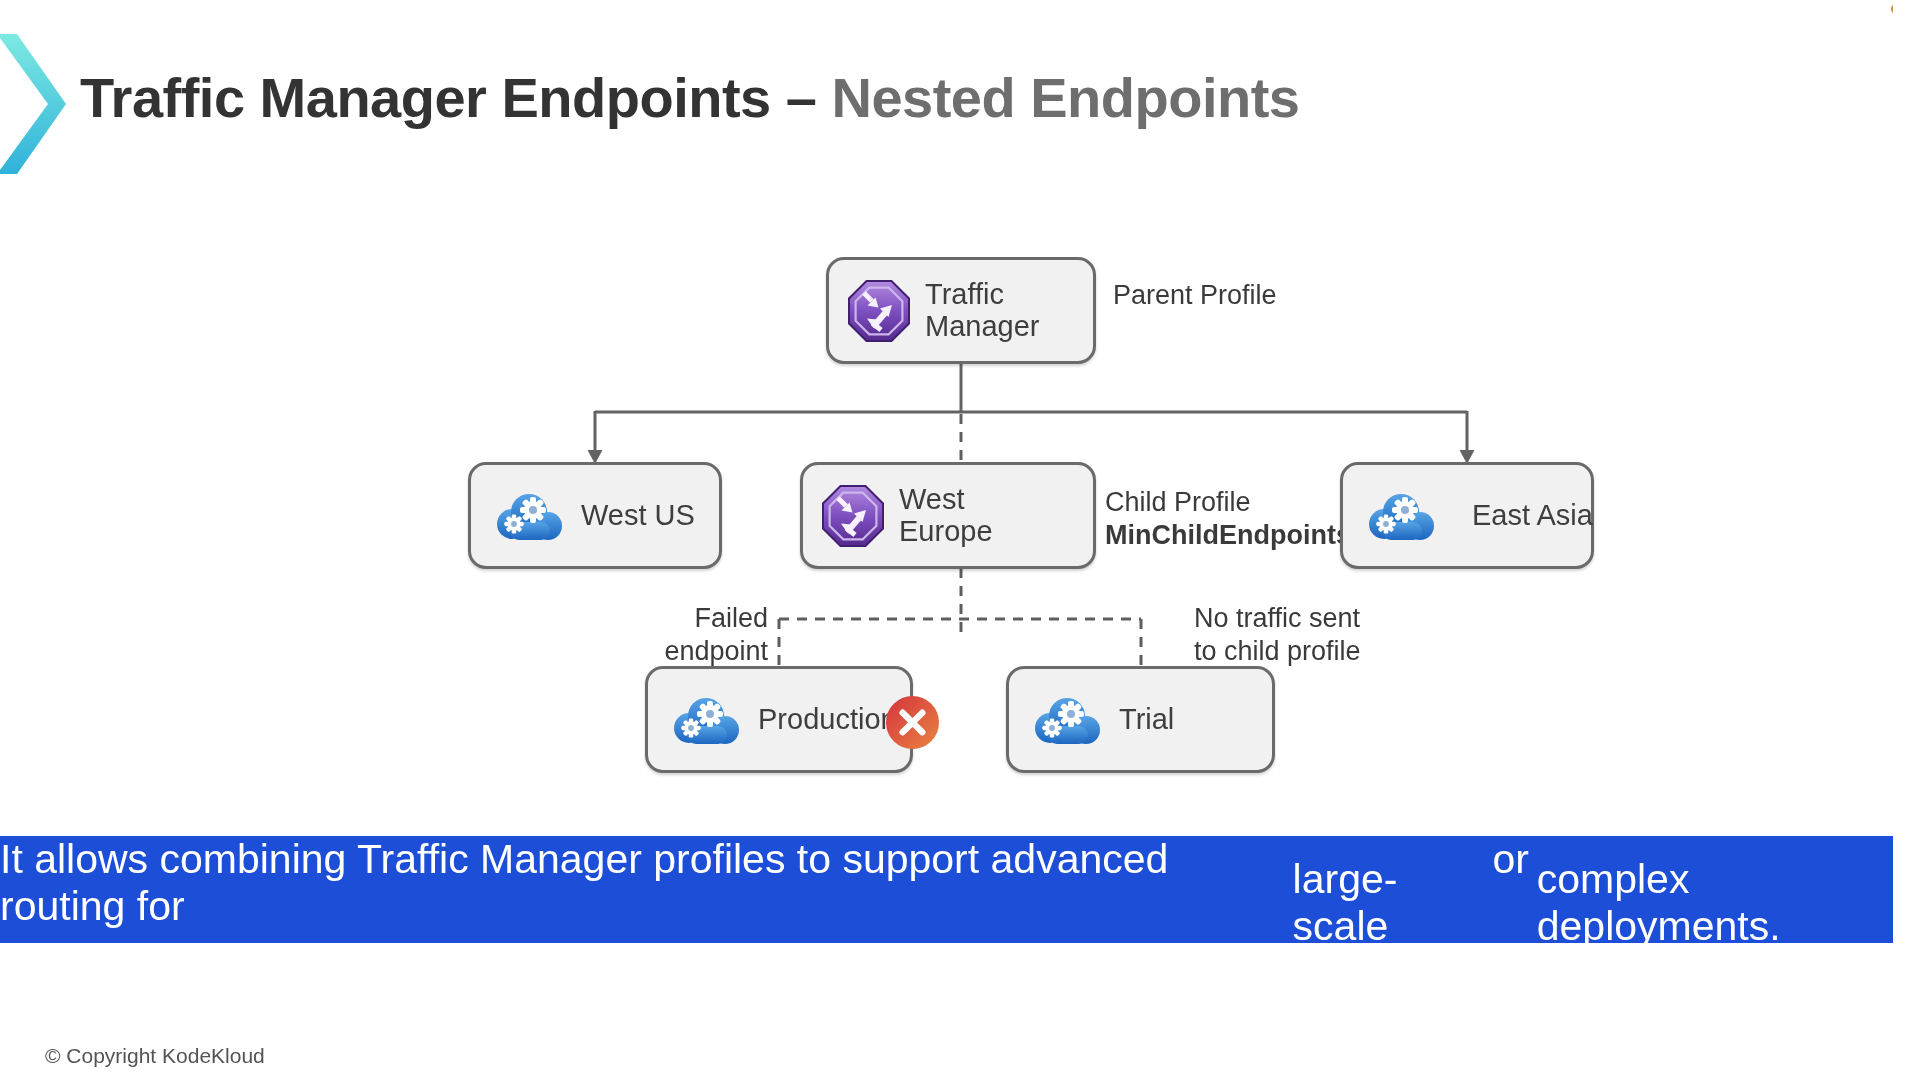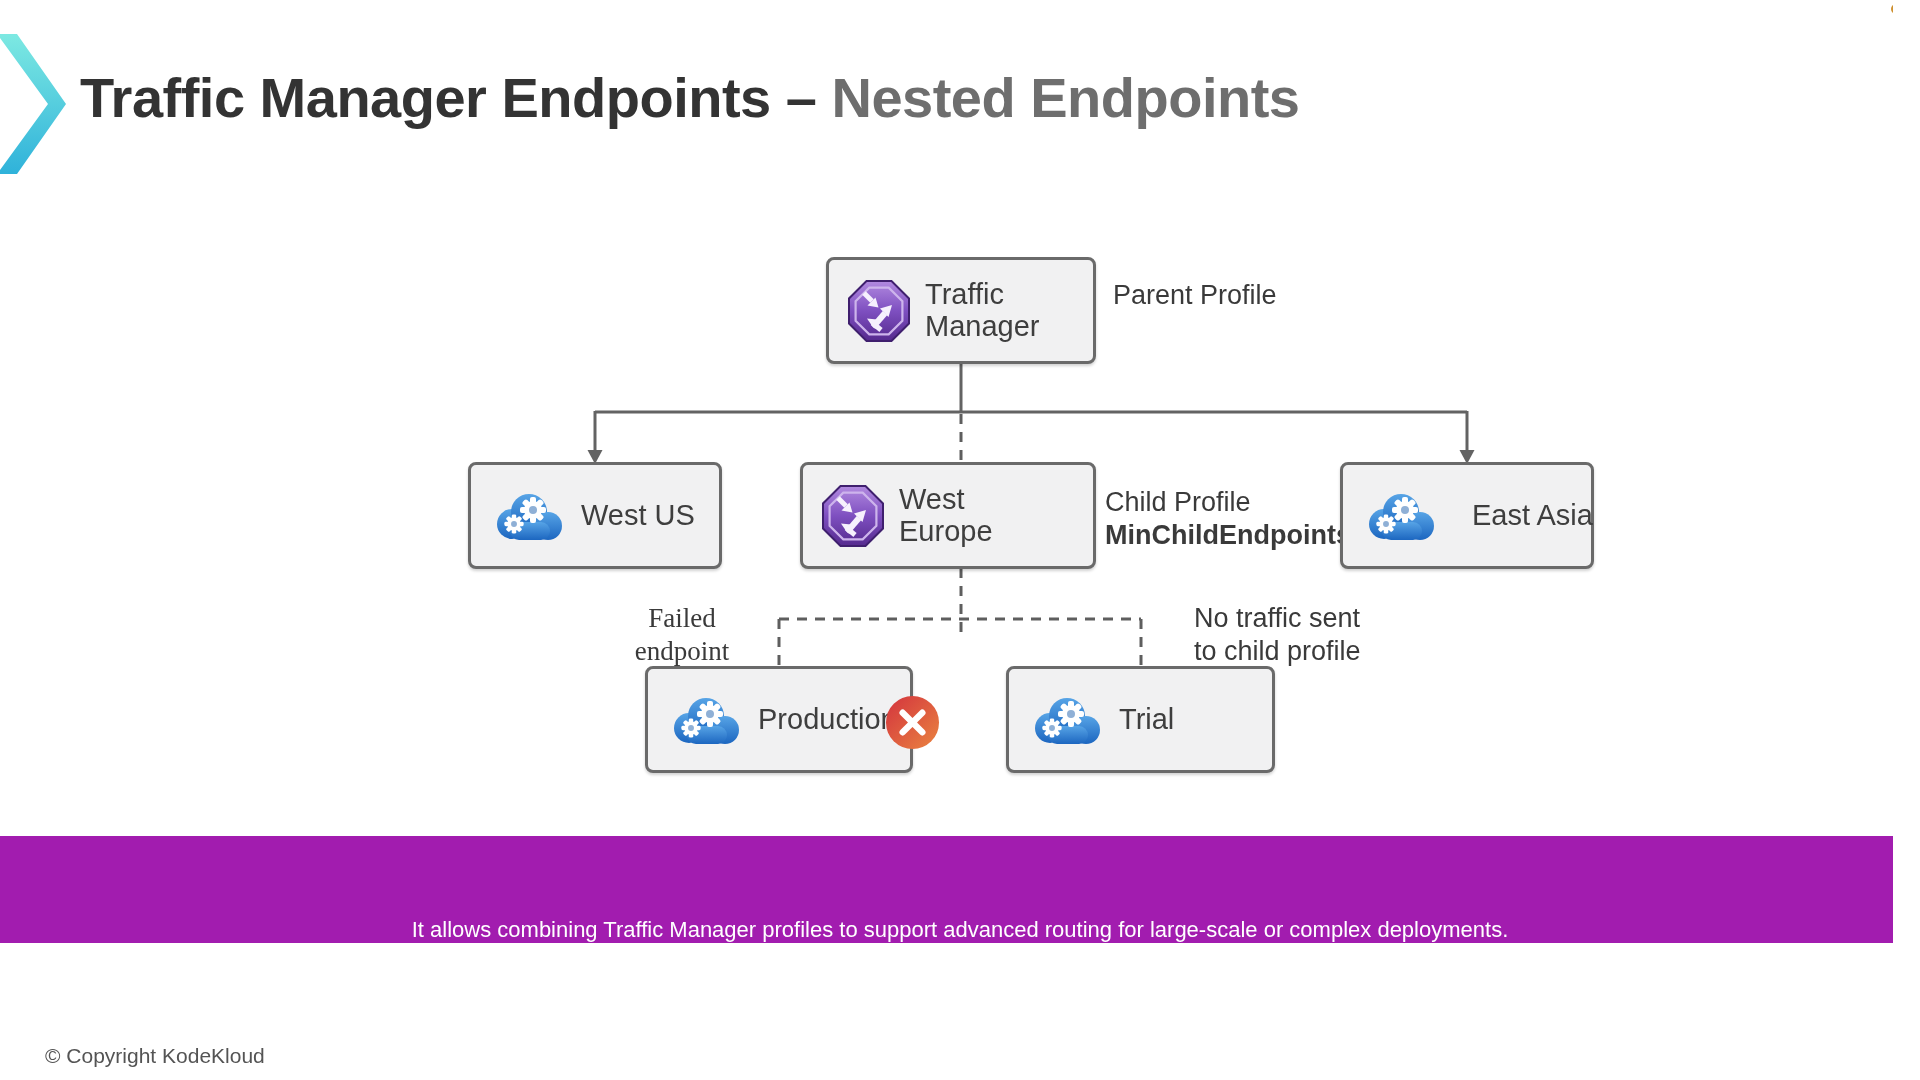--- a/index.html
+++ b/index.html
@@ -9,21 +9,21 @@
   }
   
   .chevron{position:absolute;left:0;top:30px;width:68px;height:148px;}
   .title{position:absolute;left:80px;top:66px;margin:0;font-size:56px;font-weight:700;letter-spacing:-0.5px;line-height:1.15;white-space:nowrap;}
   .t-main{color:#333333;}
   .t-accent{color:#6e6e6e;}
   .corner-dot{position:absolute;left:1891px;top:4px;width:10px;height:10px;border-radius:50%;background:#cf9130;}
   
   .node{
     position:absolute;height:107px;box-sizing:border-box;
-    background:#f1f1f2;border:3px solid #6a6a6a;border-radius:8px;
+    background:#f1f1f2;border:3px solid #6a6a6a;border-radius:18px;
     box-shadow:0 2px 3px rgba(0,0,0,0.18);
     display:flex;align-items:center;padding-left:18px;gap:14px;
   }
   .node-label{font-size:29px;color:#3e3e3e;line-height:1.1;}
   .w130{width:132px;}
   .w100{width:100px;}
   .nowrap{white-space:nowrap;}
   .n-parent{left:826px;top:257px;width:270px;}
   .n-westus{left:468px;top:462px;width:254px;}
   .n-westeurope{left:800px;top:462px;width:296px;}
@@ -31,29 +31,29 @@
   .n-production{left:645px;top:666px;width:268px;}
   .n-trial{left:1006px;top:666px;width:269px;}
   .icon-tm{width:64px;height:64px;flex:0 0 auto;}
   .icon-cloud{width:78px;height:56px;flex:0 0 auto;}
   .badge-error{position:absolute;right:-30px;top:26px;width:55px;height:55px;}
   
   .note{position:absolute;font-size:27px;color:#3a3a3a;line-height:1.22;}
   .note-parent{left:1113px;top:279px;white-space:nowrap;}
   .note-child{left:1105px;top:486px;white-space:nowrap;}
   .note-child .bold{font-weight:700;}
-  .note-failed{left:596px;top:602px;width:172px;text-align:center;font-family:Liberation Serif, serif;}
+  .note-failed{left:596px;top:602px;width:172px;text-align:right;}
   .note-notraffic{left:1194px;top:602px;white-space:nowrap;}
   
   .connectors{position:absolute;left:0;top:0;width:1920px;height:1080px;pointer-events:none;}
   
   .banner{
-    position:absolute;left:0;top:836px;width:1920px;height:107px;background:#a21caf;
-    display:flex;align-items:flex-end;justify-content:center;
-    color:#ffffff;font-size:22px;white-space:pre-wrap;
+    position:absolute;left:0;top:836px;width:1920px;height:107px;background:#1d4ed8;
+    display:flex;align-items:flex-start;justify-content:center;
+    color:#ffffff;font-size:41px;white-space:pre-wrap;
   }
   .banner b{font-weight:400;margin-top:20px;}
   .copyright{position:absolute;left:45px;top:1044px;font-size:21px;color:#545454;}
 </style>
 </head>
 <body>
 
 <div class="slide">
 
   <svg class="chevron" viewBox="0 0 68 148" aria-hidden="true">

